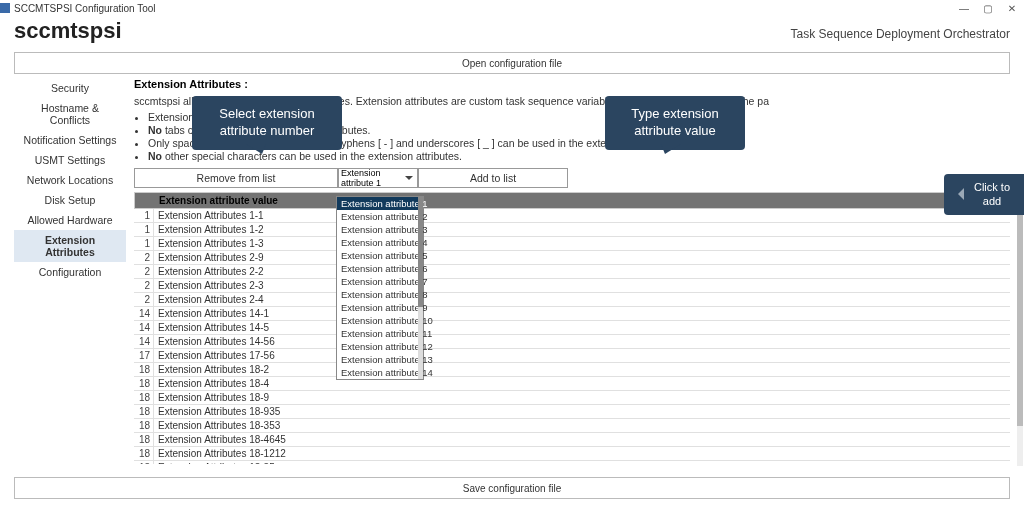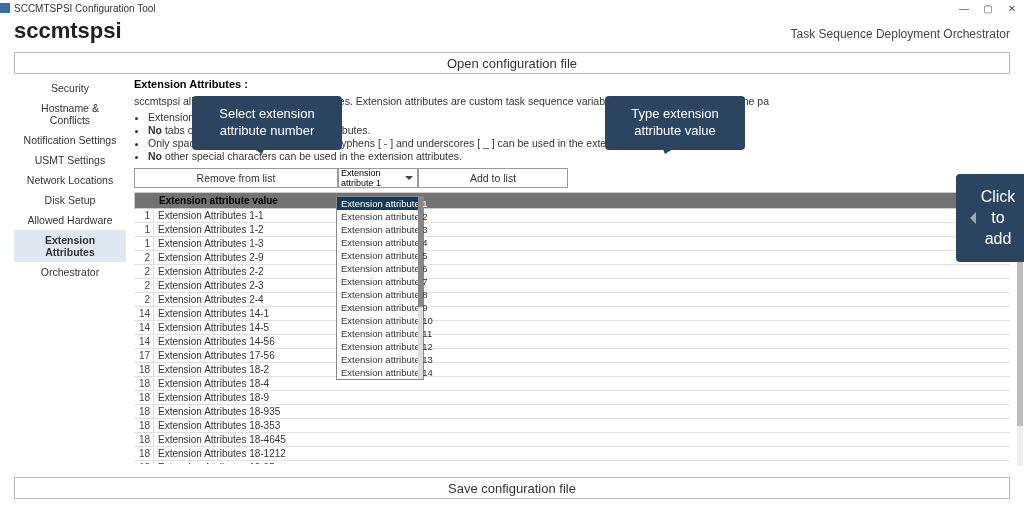--- a/index.html
+++ b/index.html
@@ -49,21 +49,21 @@
   font-size: 12px;
   color: #444;
 }
 .config-bar, .save-bar {
   margin: 4px 14px;
   border: 1px solid #bbb;
   height: 22px;
   display: flex;
   align-items: center;
   justify-content: center;
-  font-size: 13px;
+  font-size: 10px;
   color: #333;
   background: #fff;
 }
 .save-bar-wrap {
   position: absolute;
   left: 0; right: 0;
   bottom: 6px;
 }
 .content {
   display: flex;
@@ -241,24 +241,24 @@
 }
 .callout-mid { left: 605px; top: 96px; width: 140px; }
 .callout-mid .tail {
   left: 50px; bottom: -14px;
   border: 10px solid transparent;
   border-top-color: #2b4560;
   transform: skewX(-30deg);
 }
 .callout-right {
   right: 0; top: 174px;
-  width: 68px;
+  width: 80px;
   border-radius: 4px 0 0 4px;
-  padding: 13px 8px;
-  font-size: 16px;
+  padding: 6px 8px;
+  font-size: 11px;
   display: flex;
   align-items: center;
 }
 .callout-right .arrow-left {
   width: 0; height: 0;
   border: 6px solid transparent;
   border-right-color: #9aa8b6;
   margin-right: 4px;
 }
 .main-scroll {
@@ -298,21 +298,21 @@
 <div class="content">
   <div class="sidebar" id="sidebar">
       <div class="sidebar-item">Security</div>
       <div class="sidebar-item">Hostname &amp; Conflicts</div>
       <div class="sidebar-item">Notification Settings</div>
       <div class="sidebar-item">USMT Settings</div>
       <div class="sidebar-item">Network Locations</div>
       <div class="sidebar-item">Disk Setup</div>
       <div class="sidebar-item">Allowed Hardware</div>
       <div class="sidebar-item selected">Extension Attributes</div>
-      <div class="sidebar-item">Orchestrator</div>
+      <div class="sidebar-item">Configuration</div>
     </div>
   <div class="main">
     <div class="heading">Extension Attributes :</div>
     <div class="intro">sccmtspsi allows upto 100 extension attributes. Extension attributes are custom task sequence variables that can be used to chart the pa</div>
     <ul class="bullets" id="bullets">
         <li>Extension attributes are not mandatory.</li>
         <li><b>No </b><span>tabs can be used in the extension attributes.</span></li>
         <li>Only spaces, alpha numeric characters, hyphens [ - ] and underscores [ _ ] can be used in the extension attributes.</li>
         <li><b>No </b><span>other special characters can be used in the extension attributes.</span></li>
       </ul>

